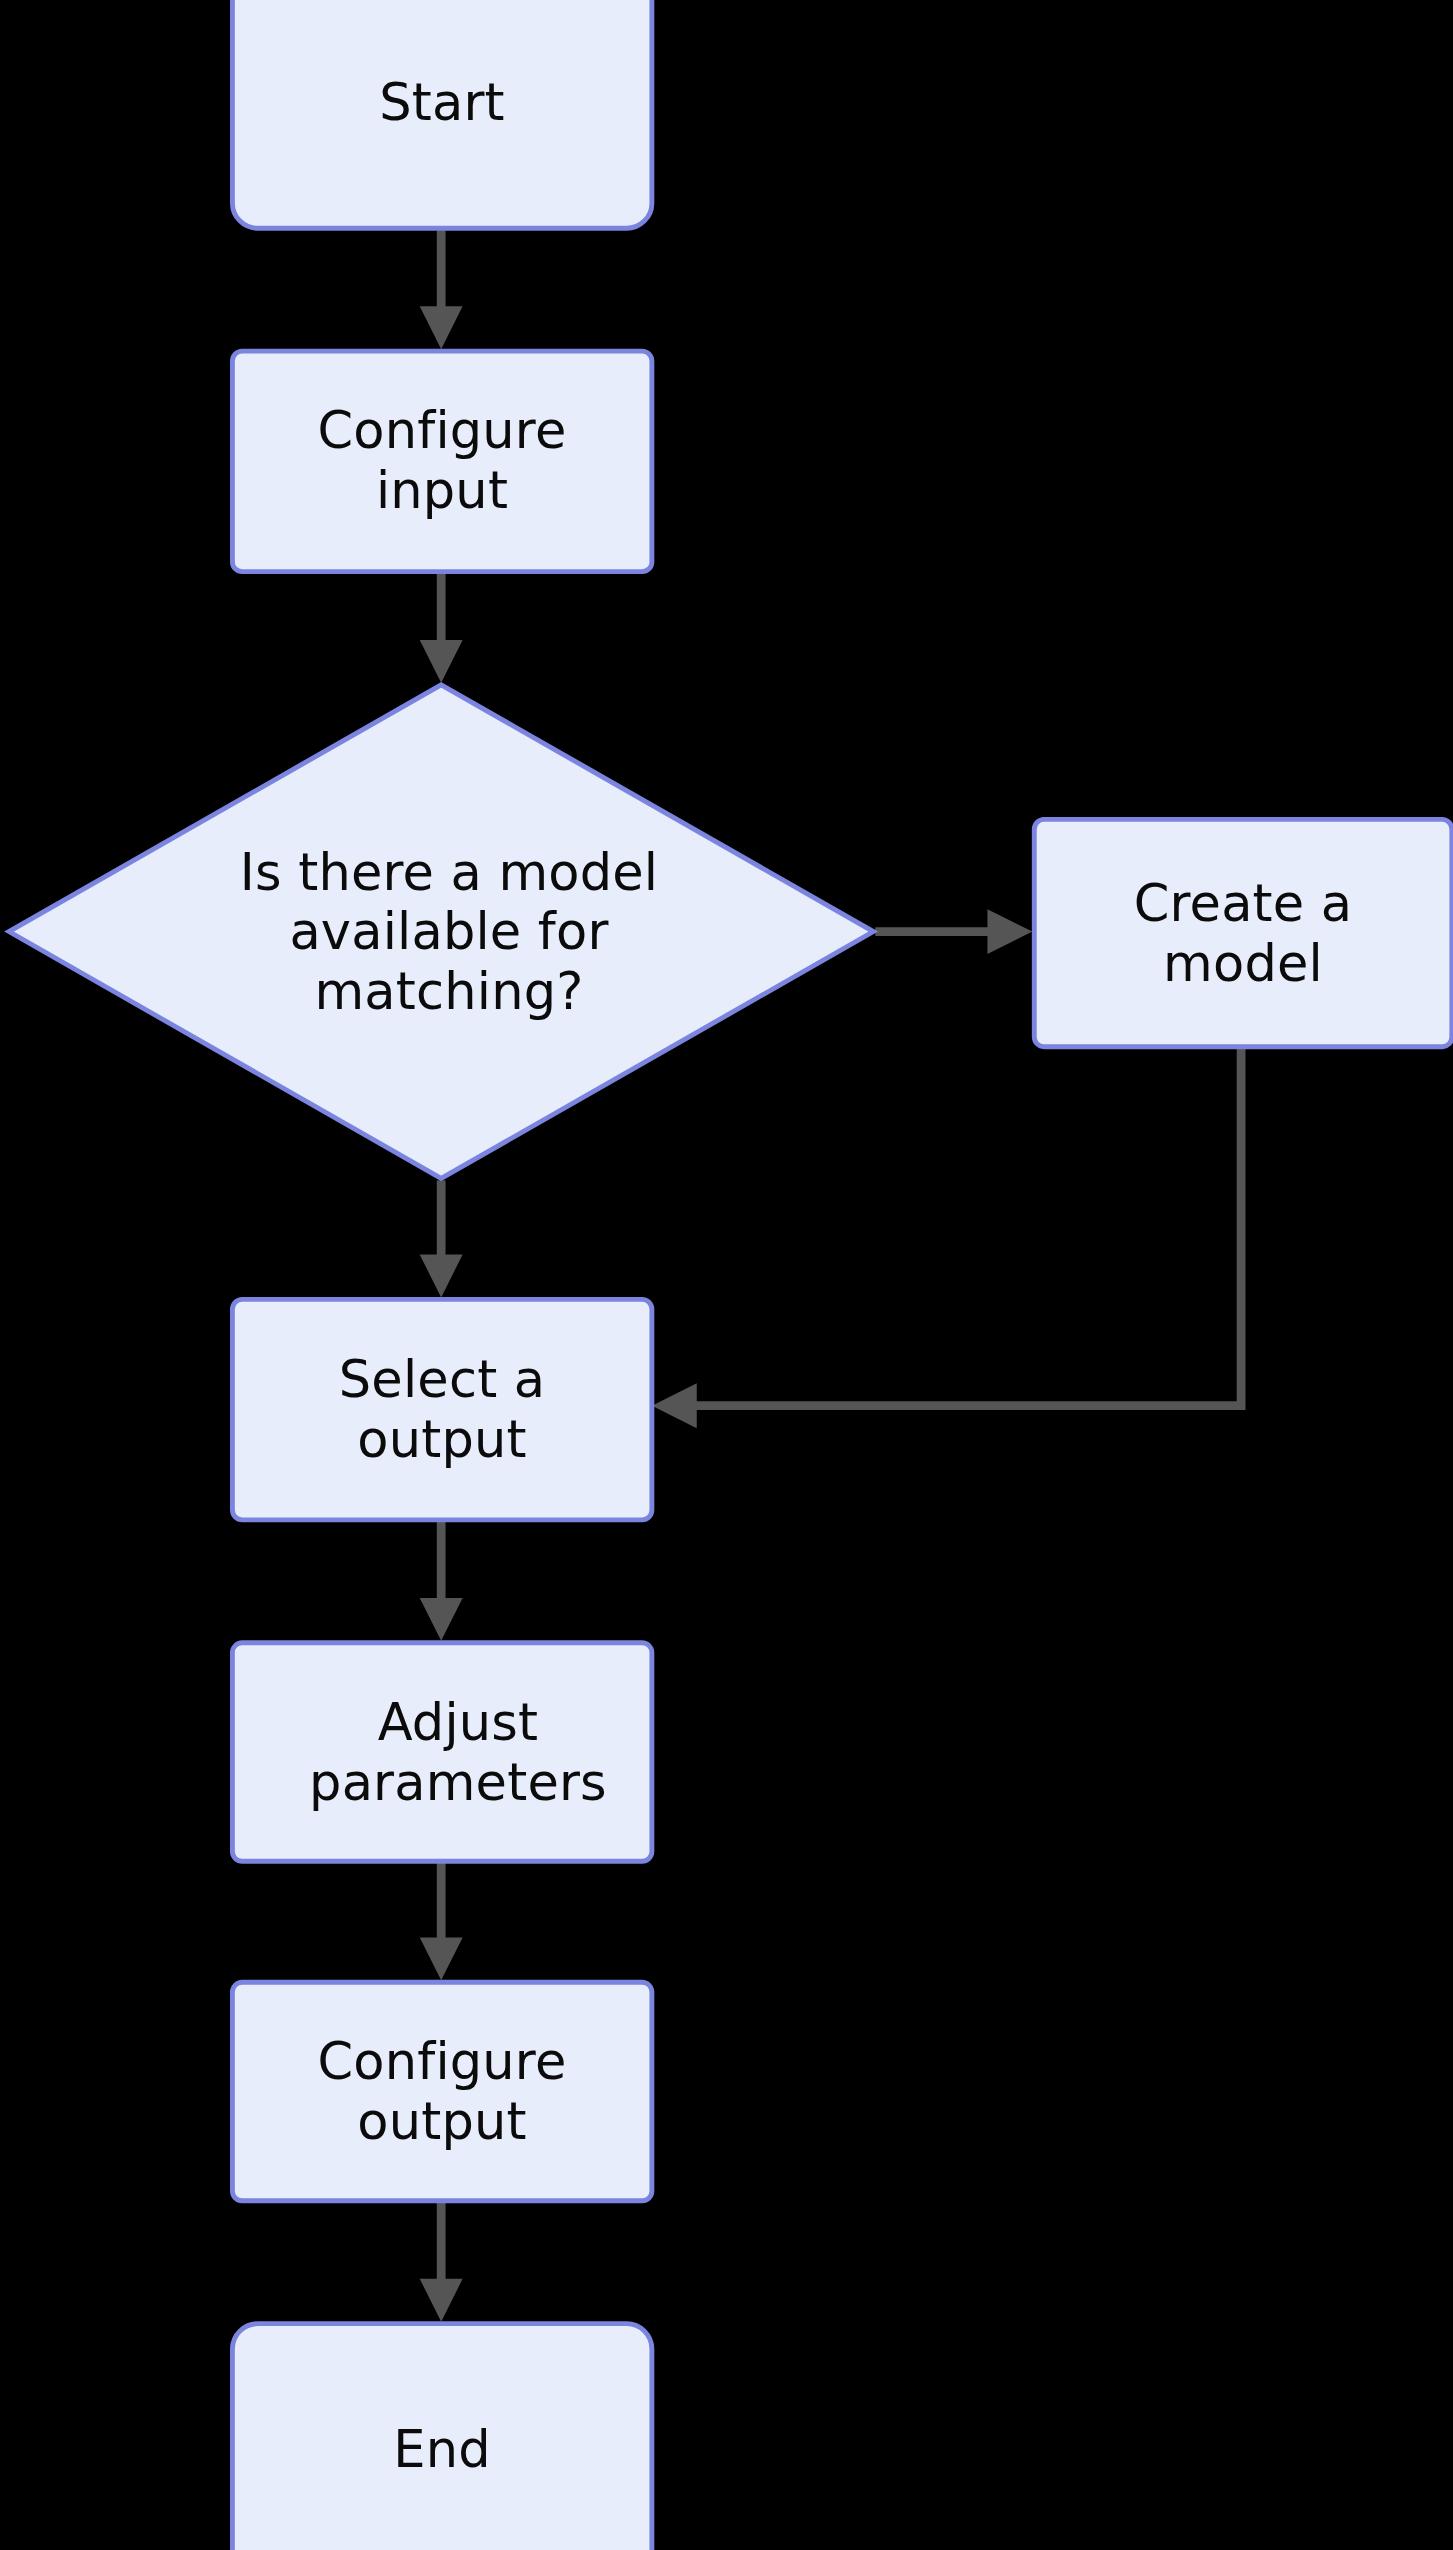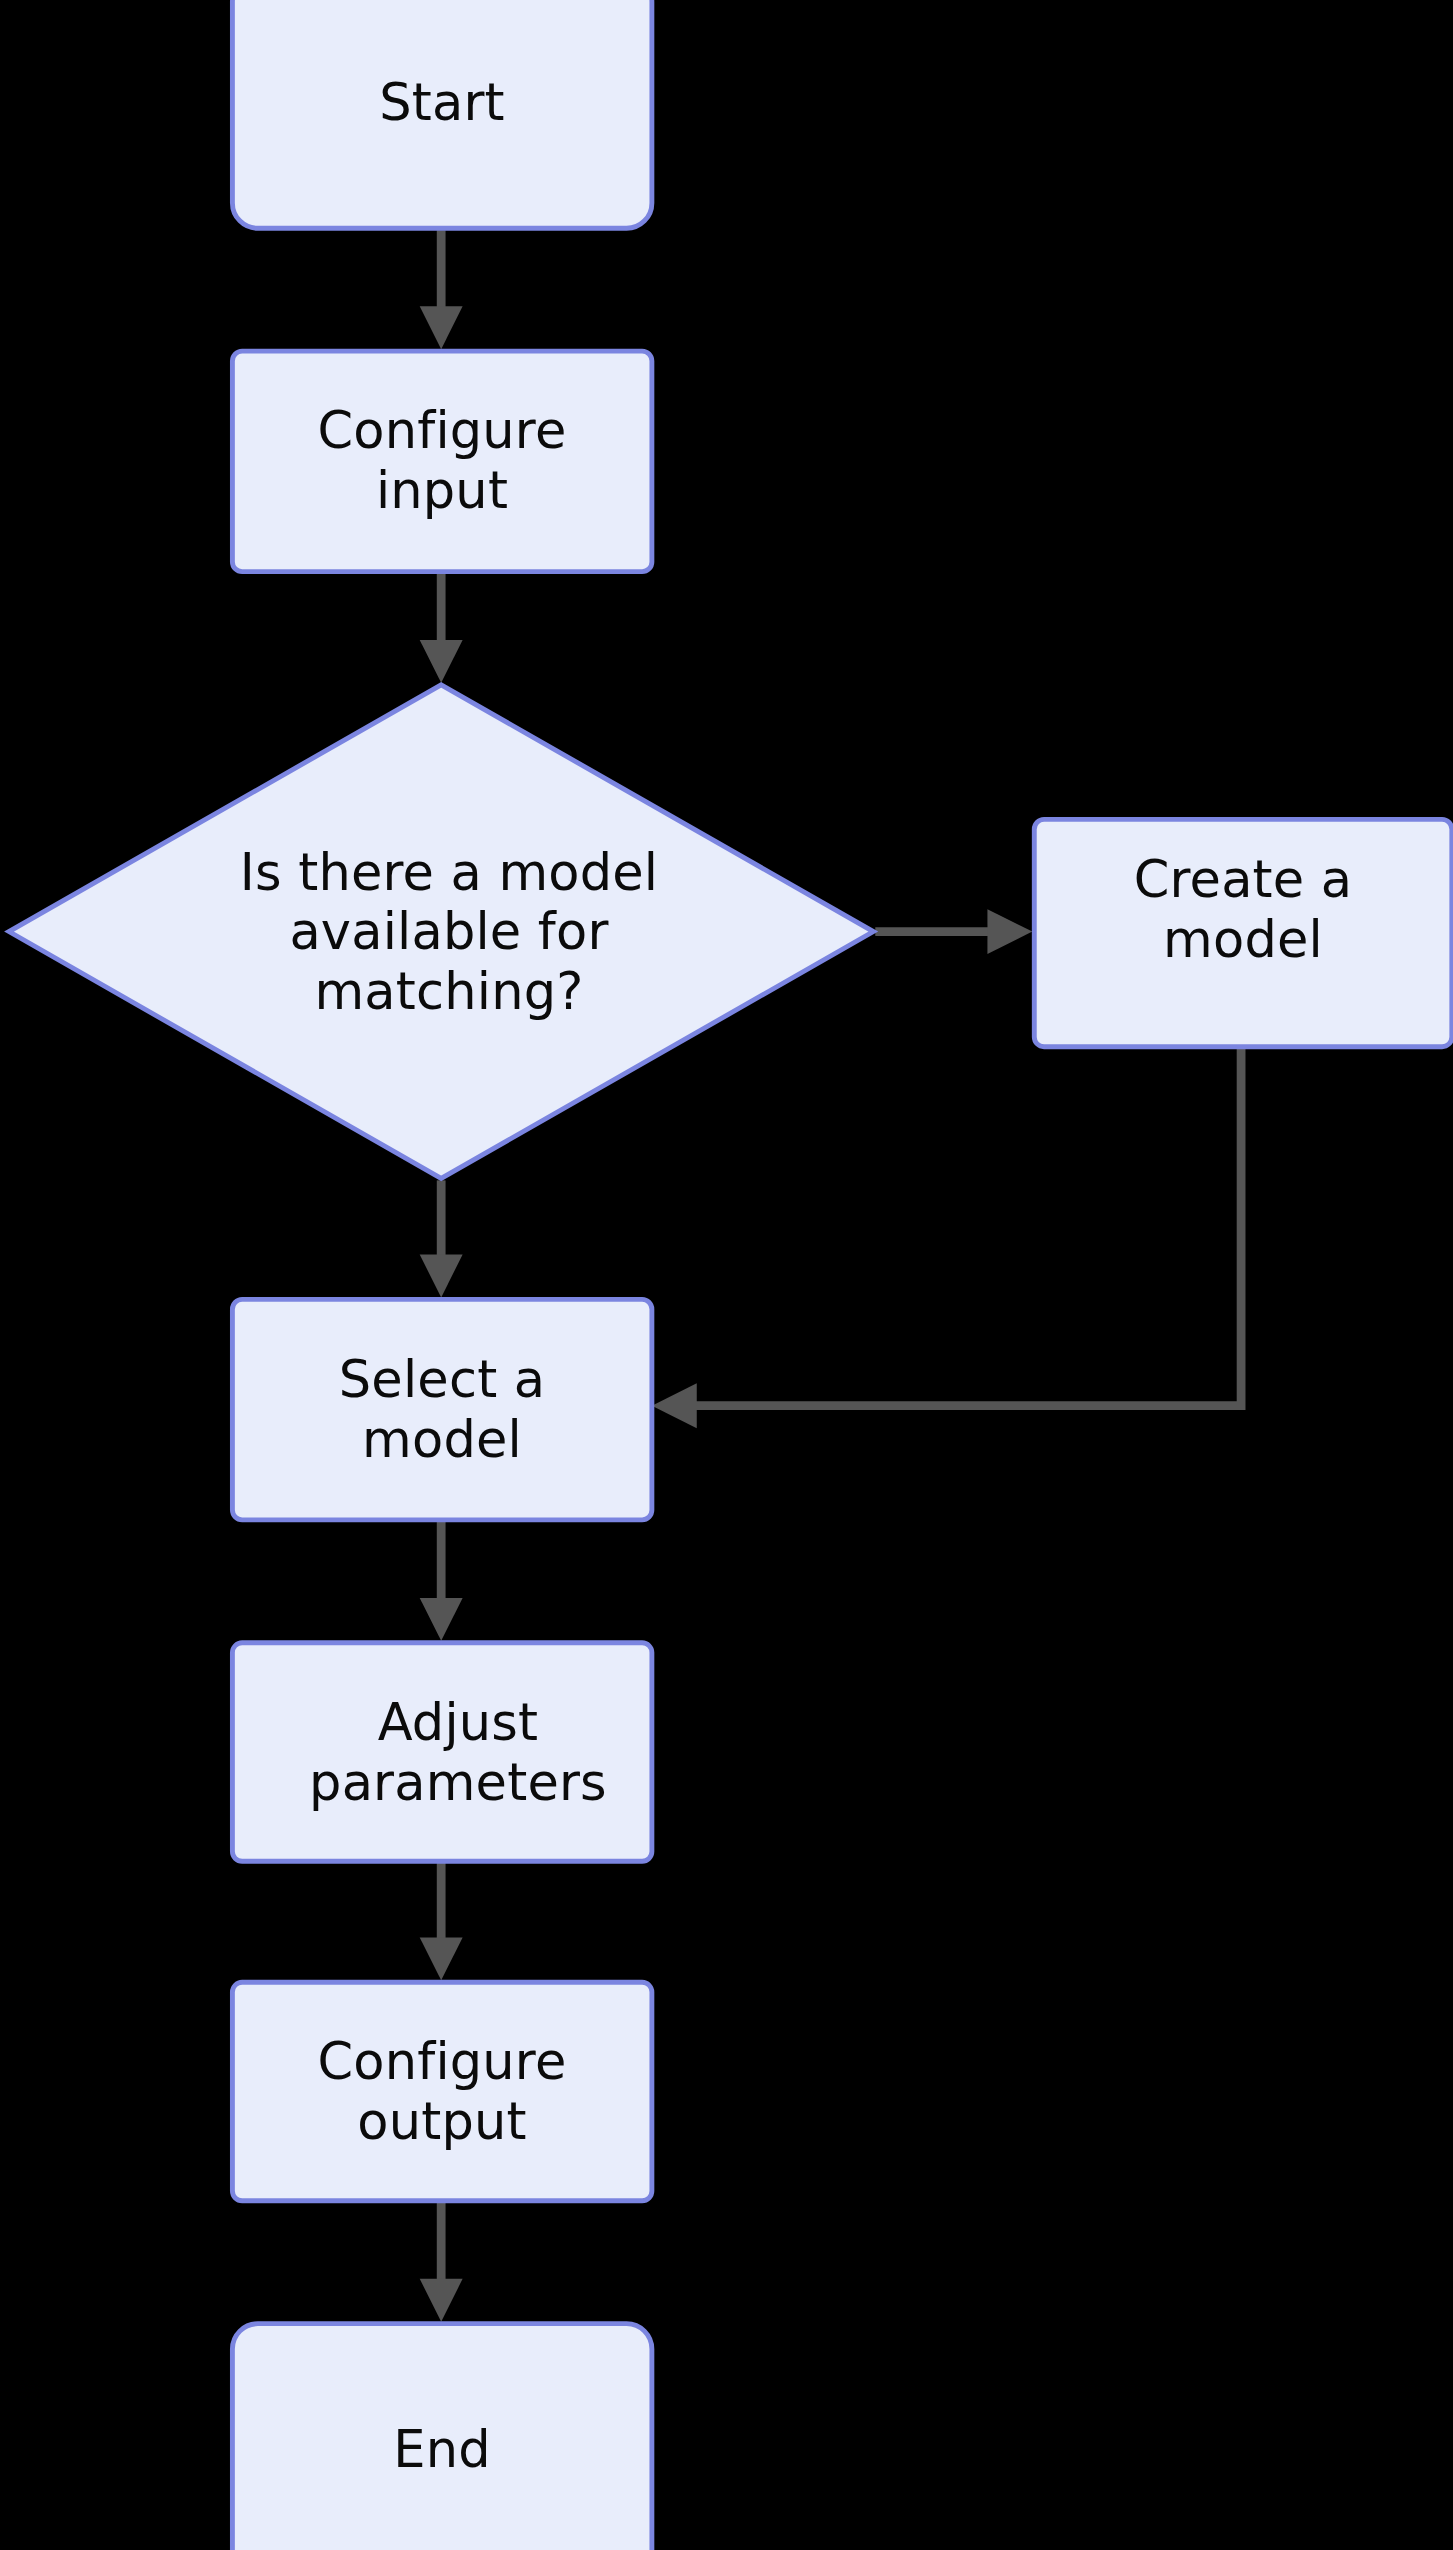--- a/index.html
+++ b/index.html
@@ -119,25 +119,25 @@
 
   <div class="node-label" style="left:232px; top:-23.4px; width:420px; height:252px;">Start</div>
 
   <div class="node-label" style="left:232px; top:351px; width:420px; height:220px;">Configure
 input</div>
 
   <div class="node-label" style="left:166px; top:807px; width:566px; height:250px;">Is there a model
 available for
 matching?</div>
 
-  <div class="node-label" style="left:1034px; top:796px; width:418px; height:227px;">Create a
+  <div class="node-label" style="left:1034px; top:820px; width:418px; height:227px;">Create a
 model</div>
 
   <div class="node-label" style="left:232px; top:1300px; width:420px; height:220px;">Select a
-model</div>
+output</div>
 
   <div class="node-label" style="left:248px; top:1643px; width:420px; height:219px;">Adjust
 parameters</div>
 
   <div class="node-label" style="left:232px; top:1982px; width:420px; height:219px;">Configure
 output</div>
 
   <div class="node-label" style="left:232px; top:2324px; width:420px; height:252px;">End</div>
 
 </div>

